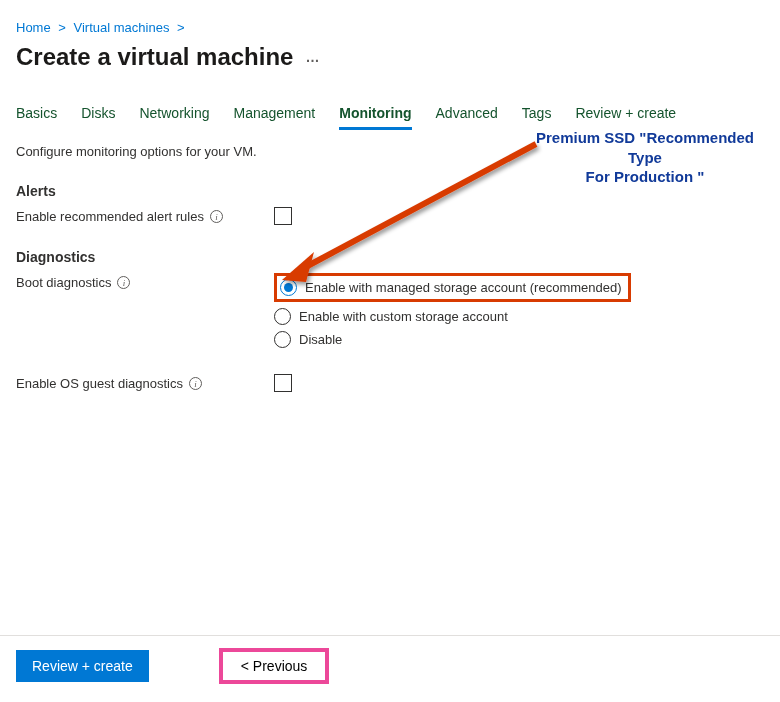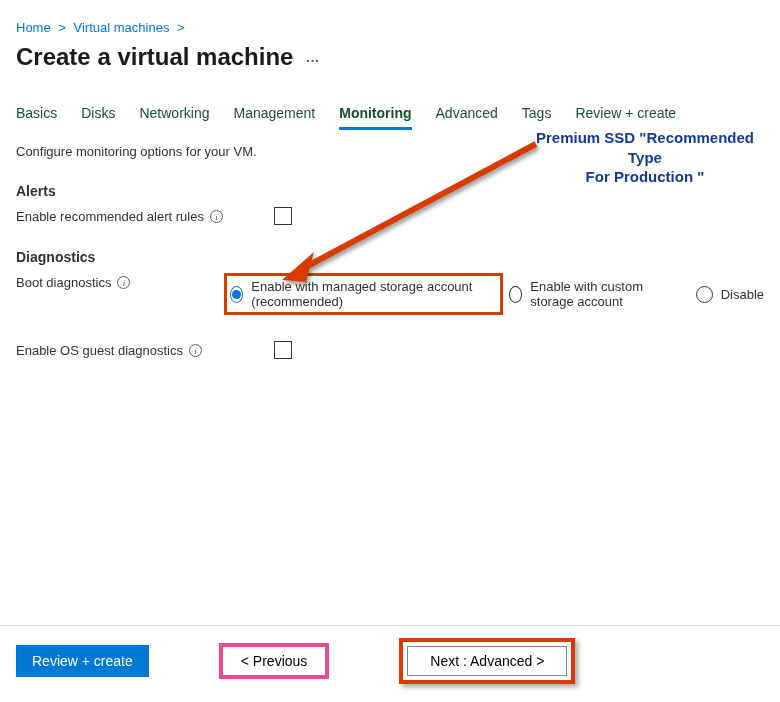--- a/index.html
+++ b/index.html
@@ -84,21 +84,21 @@
     font-style: italic;
     font-family: Georgia, serif;
     cursor: default;
   }
   .checkbox {
     width: 18px; height: 18px;
     border: 1.5px solid #323130;
     background: #fff;
     cursor: pointer;
   }
-  .radio-group { display: flex; flex-direction: row; gap: 6px; }
+  .radio-group { display: flex; flex-direction: column; gap: 6px; }
   .radio-opt { display: flex; align-items: center; gap: 8px; cursor: pointer; }
   .radio {
     width: 17px; height: 17px;
     border: 1.5px solid #323130;
     border-radius: 50%;
     display: inline-flex;
     align-items: center; justify-content: center;
     background: #fff;
   }
   .radio.selected { border-color: #0078d4; }
@@ -254,16 +254,13 @@
   </defs>
   <g filter="url(#sh)">
     <line x1="266" y1="14" x2="30" y2="140" stroke="#d83b01" stroke-width="6"></line>
     <polygon points="12,150 44,122 36,152" fill="#d83b01"></polygon>
   </g>
 </svg>
 
 <div class="footer">
   <button class="btn-primary">Review + create</button>
   <button class="btn-secondary">&lt;  Previous</button>
-  <span class="btn-next-wrap">
-    <button class="btn-next">Next : Advanced  &gt;</button>
-  </span>
 </div>
 
 </body></html>

